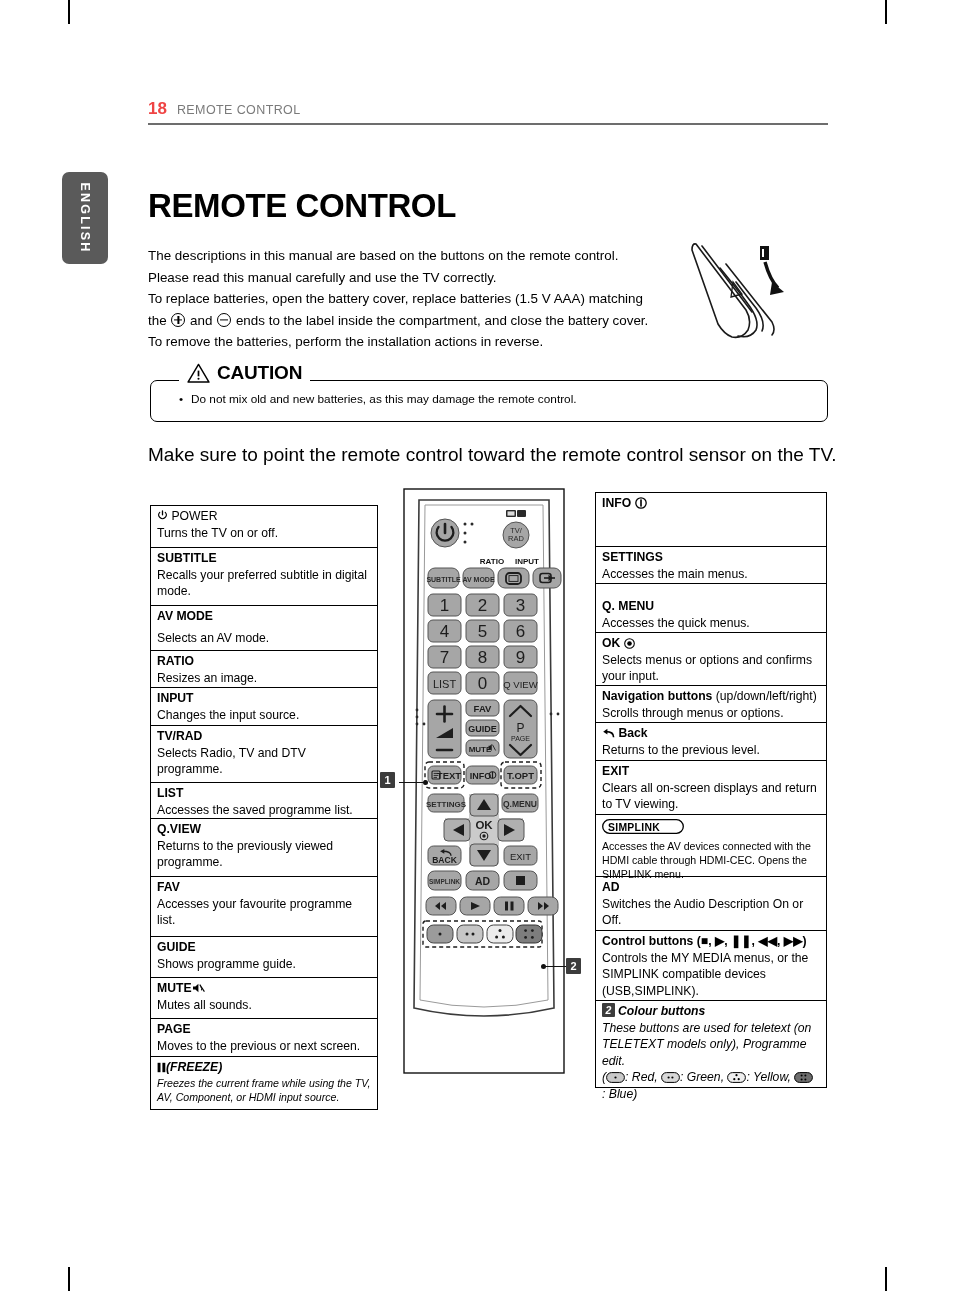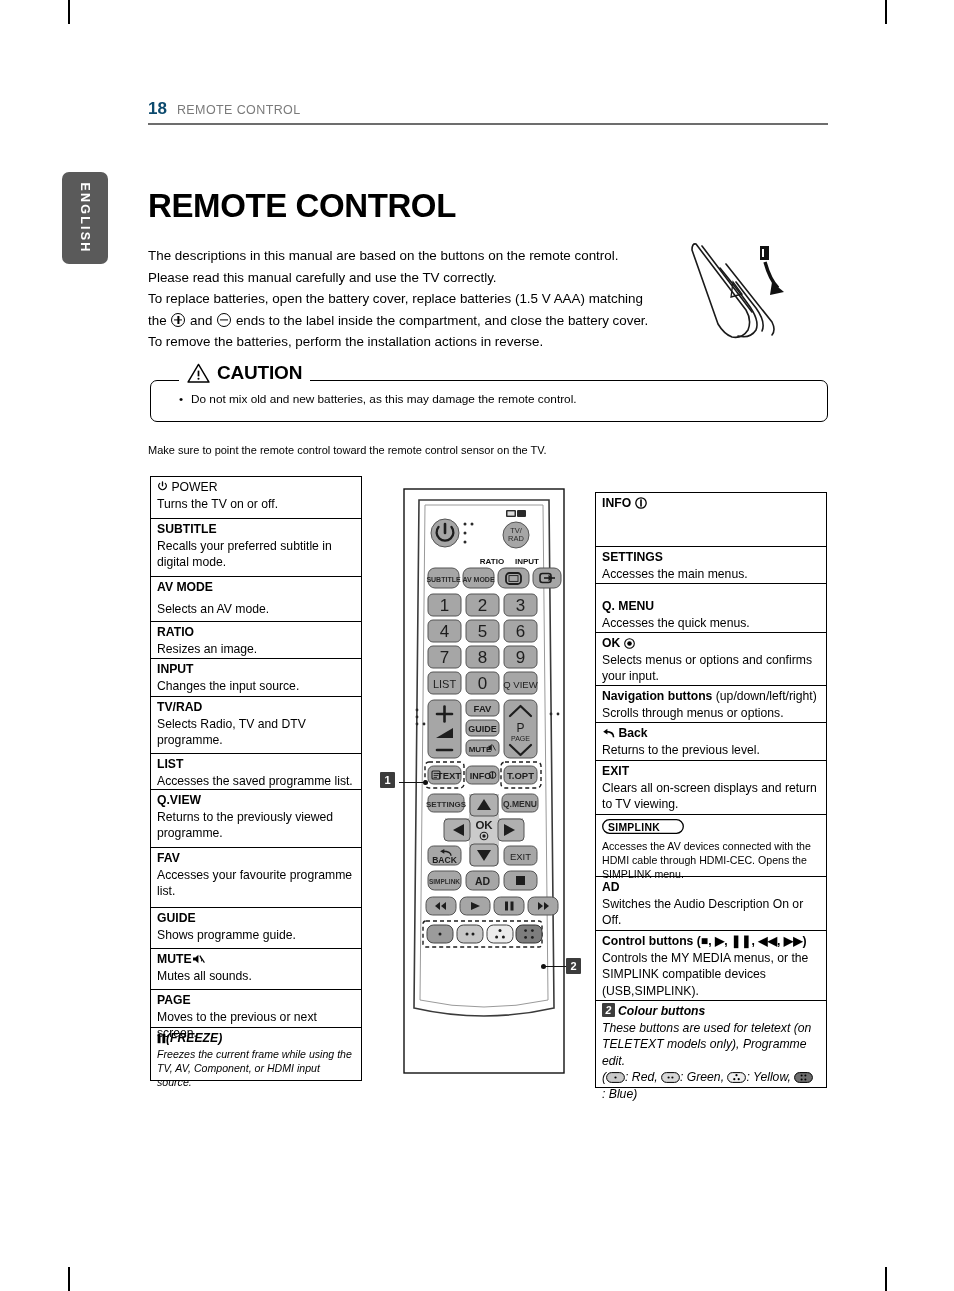--- a/index.html
+++ b/index.html
@@ -9,21 +9,21 @@
     -webkit-font-smoothing:antialiased;
   }
   .page{position:absolute;inset:0;}
 
   
   .crop{position:absolute;background:#000;}
 
   
   #header{position:absolute;left:148px;top:100px;width:680px;}
   #header .hrow{display:flex;align-items:flex-end;gap:10px;}
-  #pagenum{font-size:17px;font-weight:bold;color:#0c4a6e;line-height:1;}
+  #pagenum{font-size:17px;font-weight:bold;color:#ef4444;line-height:1;}
   #crumb{font-size:12.5px;color:#7a7a7a;letter-spacing:.4px;line-height:1;padding-bottom:1px;}
   #headrule{height:1.6px;background:#6d6d6d;margin-top:6px;width:680px;}
 
   
   #langtab{
     position:absolute;left:62px;top:172px;width:46px;height:92px;
     background:#5a5a5a;border-radius:7px;
   }
   #langtab span{
     position:absolute;left:50%;top:50%;
@@ -48,32 +48,32 @@
   
   #caution{position:absolute;left:150px;top:380px;width:676px;height:40px;
     border:1.4px solid #000;border-radius:7px;}
   #caution-head{position:absolute;left:28px;top:-19px;background:#fff;padding:0 8px;display:flex;align-items:center;gap:7px;}
   #caution-head .warn{width:23px;height:20px;}
   #caution-title{font-size:19px;font-weight:bold;letter-spacing:-0.2px;}
   #caution-body{position:absolute;left:28px;top:11px;font-size:11.8px;}
   #caution-body .bullet{display:inline-block;width:12px;}
 
   
-  #sensornote{position:absolute;left:148px;top:444px;font-size:11px;}
+  #sensornote{position:absolute;left:148px;top:444px;font-size:19px;}
 
   
   .tbl{position:absolute;border:1.6px solid #000;box-sizing:border-box;}
   .tbl .row{border-bottom:1.4px solid #000;box-sizing:border-box;padding:2px 5px 2px 6px;}
   .tbl .row:last-child{border-bottom:none;font-style:italic;}
   .ttl{font-weight:bold;font-size:12.2px;line-height:16.5px;}
   .dsc{font-size:12.2px;line-height:16.5px;}
   .dsc.sm{font-size:10.6px;line-height:14px;}
   .ttl .reg{font-weight:normal;}
 
-  #tbl-left{left:150px;top:476px;width:212px;}
+  #tbl-left{left:150px;top:505px;width:228px;}
   #tbl-right{left:595px;top:492px;width:232px;}
 
   .marker{display:inline-block;background:#3c3c3c;color:#fff;font-weight:bold;
     font-size:10.5px;width:13px;height:14px;line-height:14px;text-align:center;
     vertical-align:1px;border-radius:1px;margin-right:3px;}
 
   .pwr-ico{display:inline-block;width:11px;height:11px;vertical-align:-1px;}
   .inline-ico{display:inline-block;vertical-align:-2px;}
 
   

